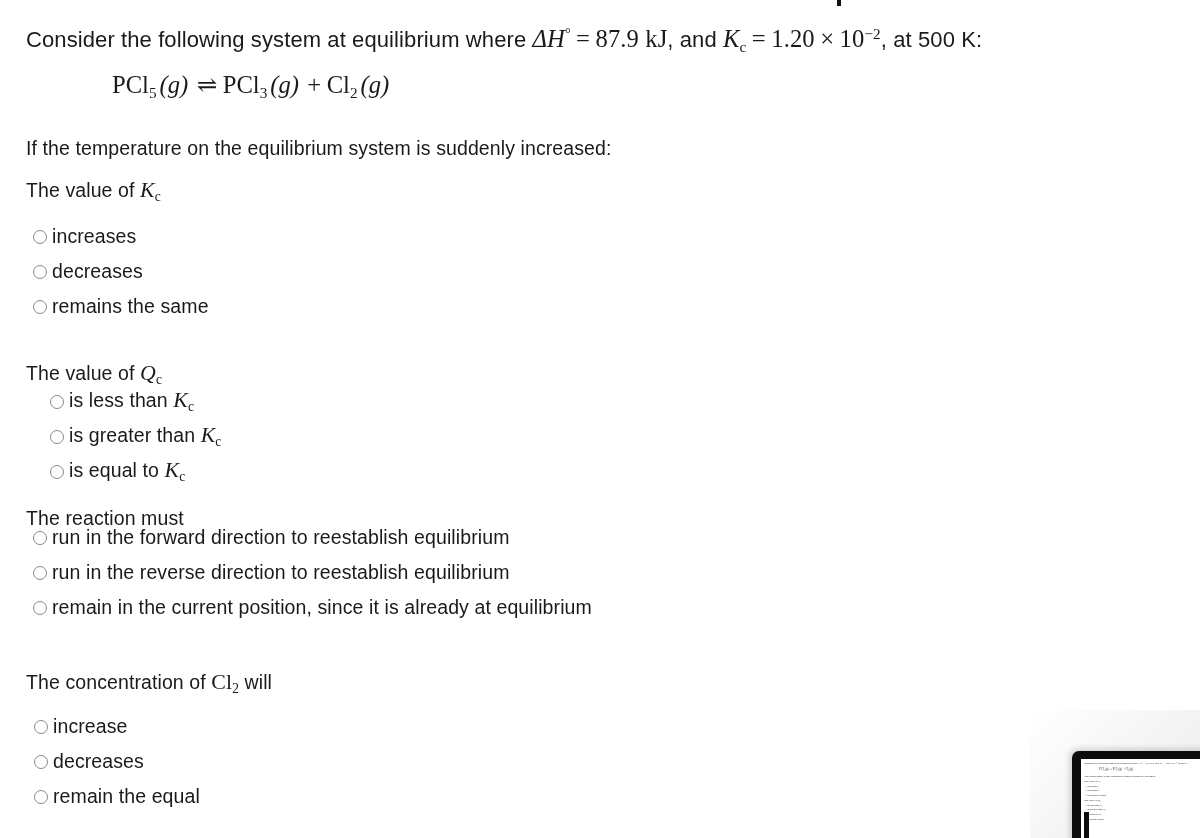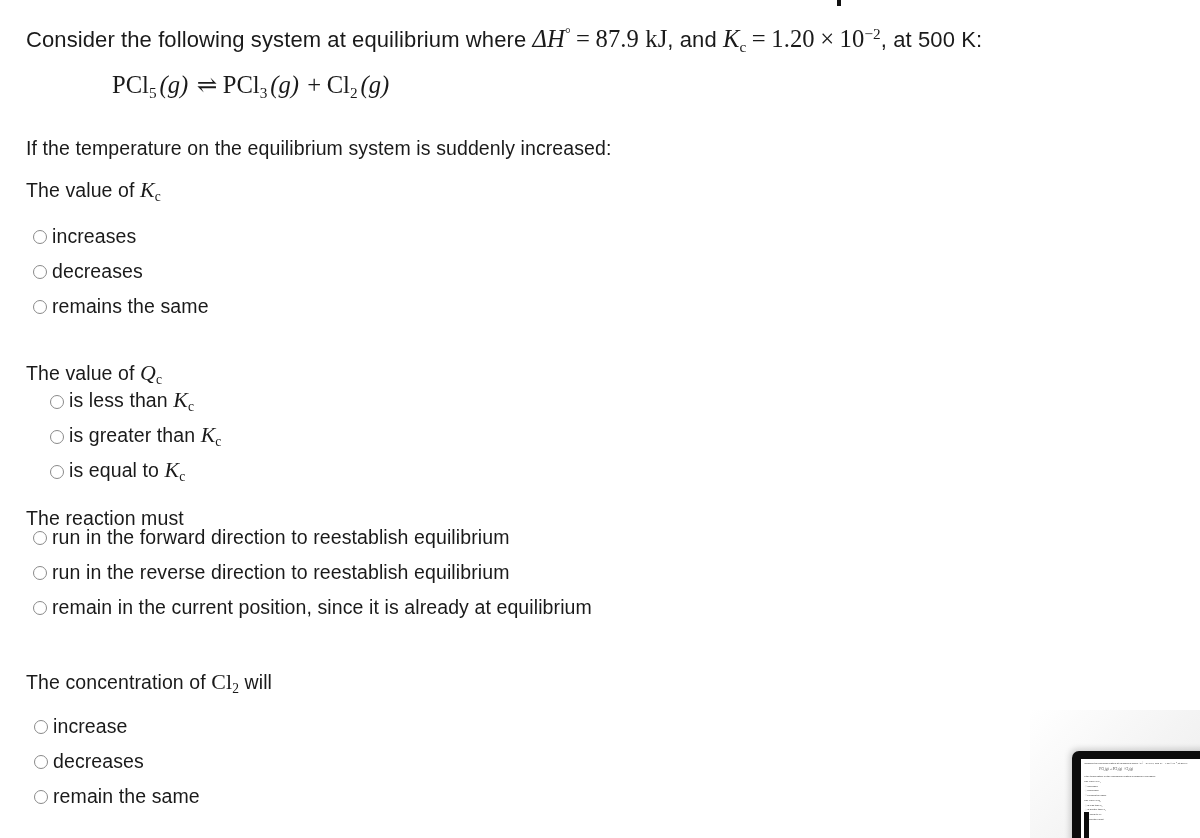--- a/index.html
+++ b/index.html
@@ -240,21 +240,21 @@
     <div class="opt">
       <span class="radio"></span>
       <span class="opt-label">increase</span>
     </div>
     <div class="opt">
       <span class="radio"></span>
       <span class="opt-label">decreases</span>
     </div>
     <div class="opt">
       <span class="radio"></span>
-      <span class="opt-label">remain the same</span>
+      <span class="opt-label">remain the equal</span>
     </div>
   </div>
 
 </div>
 
 <div class="mock-bg"></div>
 <div class="laptop">
   <div class="laptop-screen">
     <div class="mini">
       <div class="stem" style="position:static; margin:18px 0 0 26px; width:1120px;">

